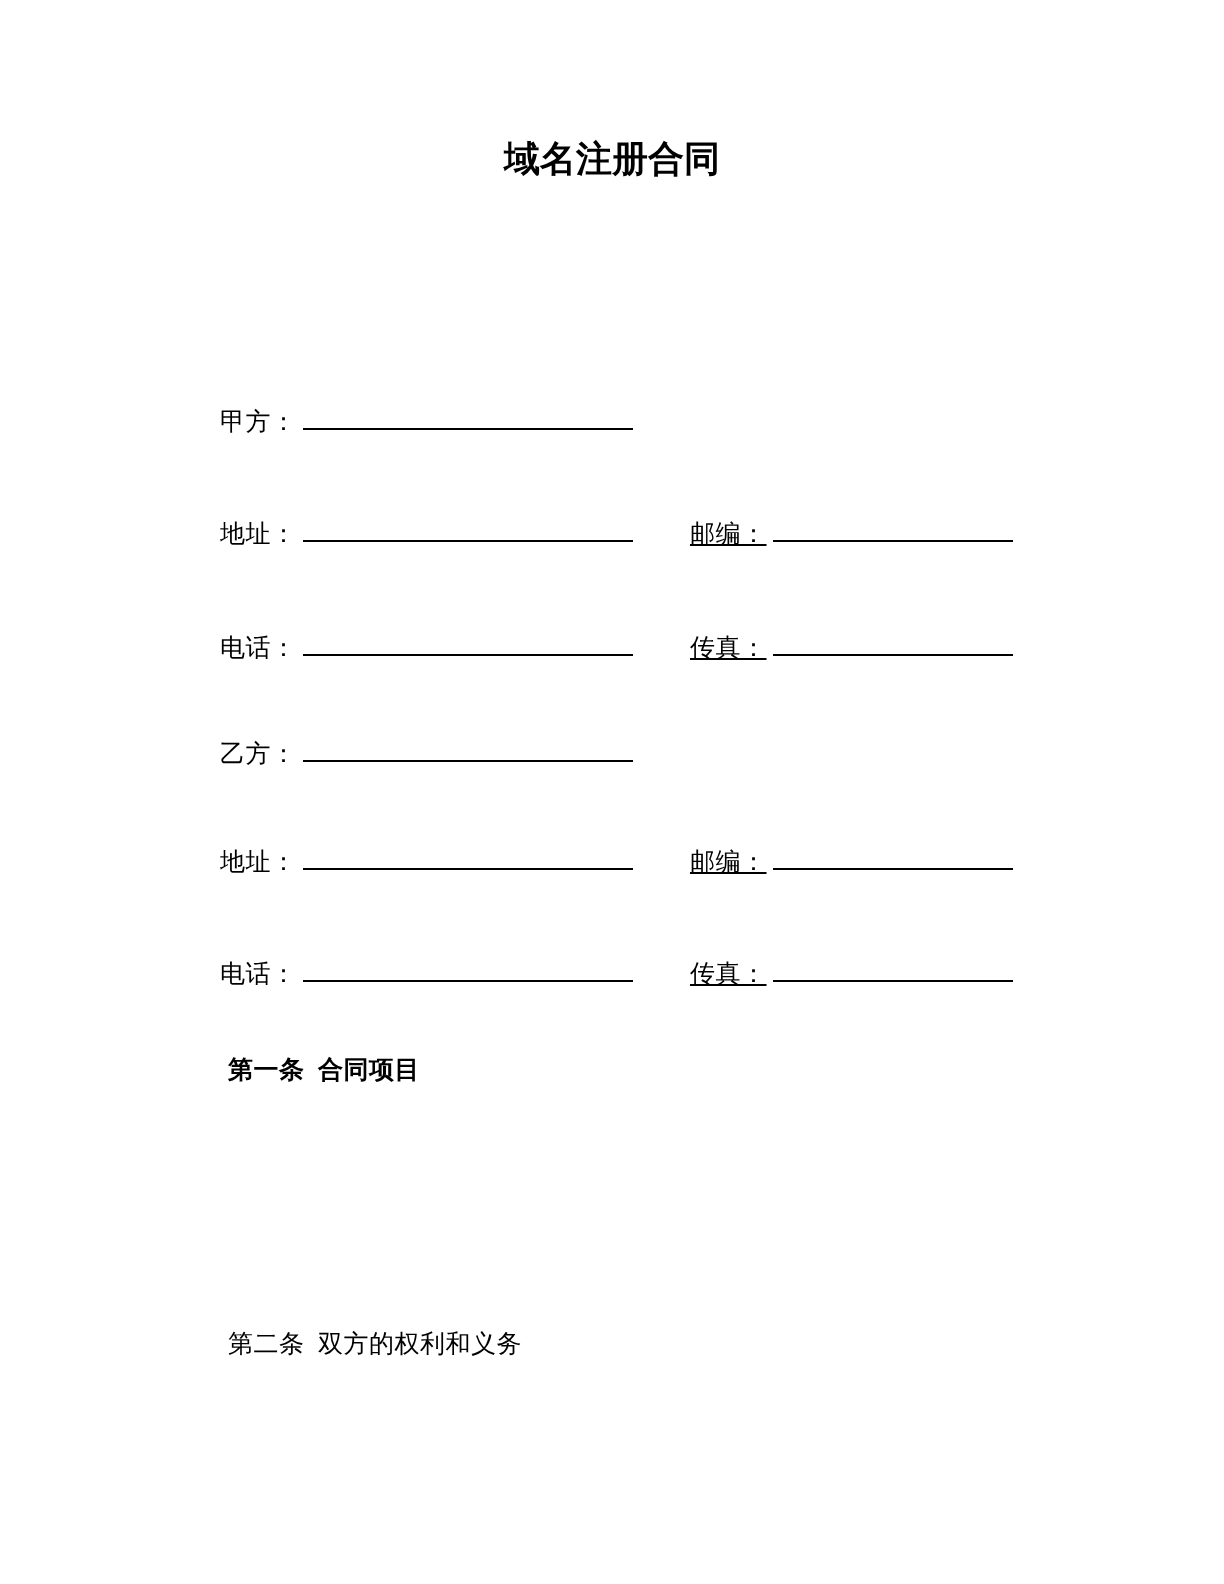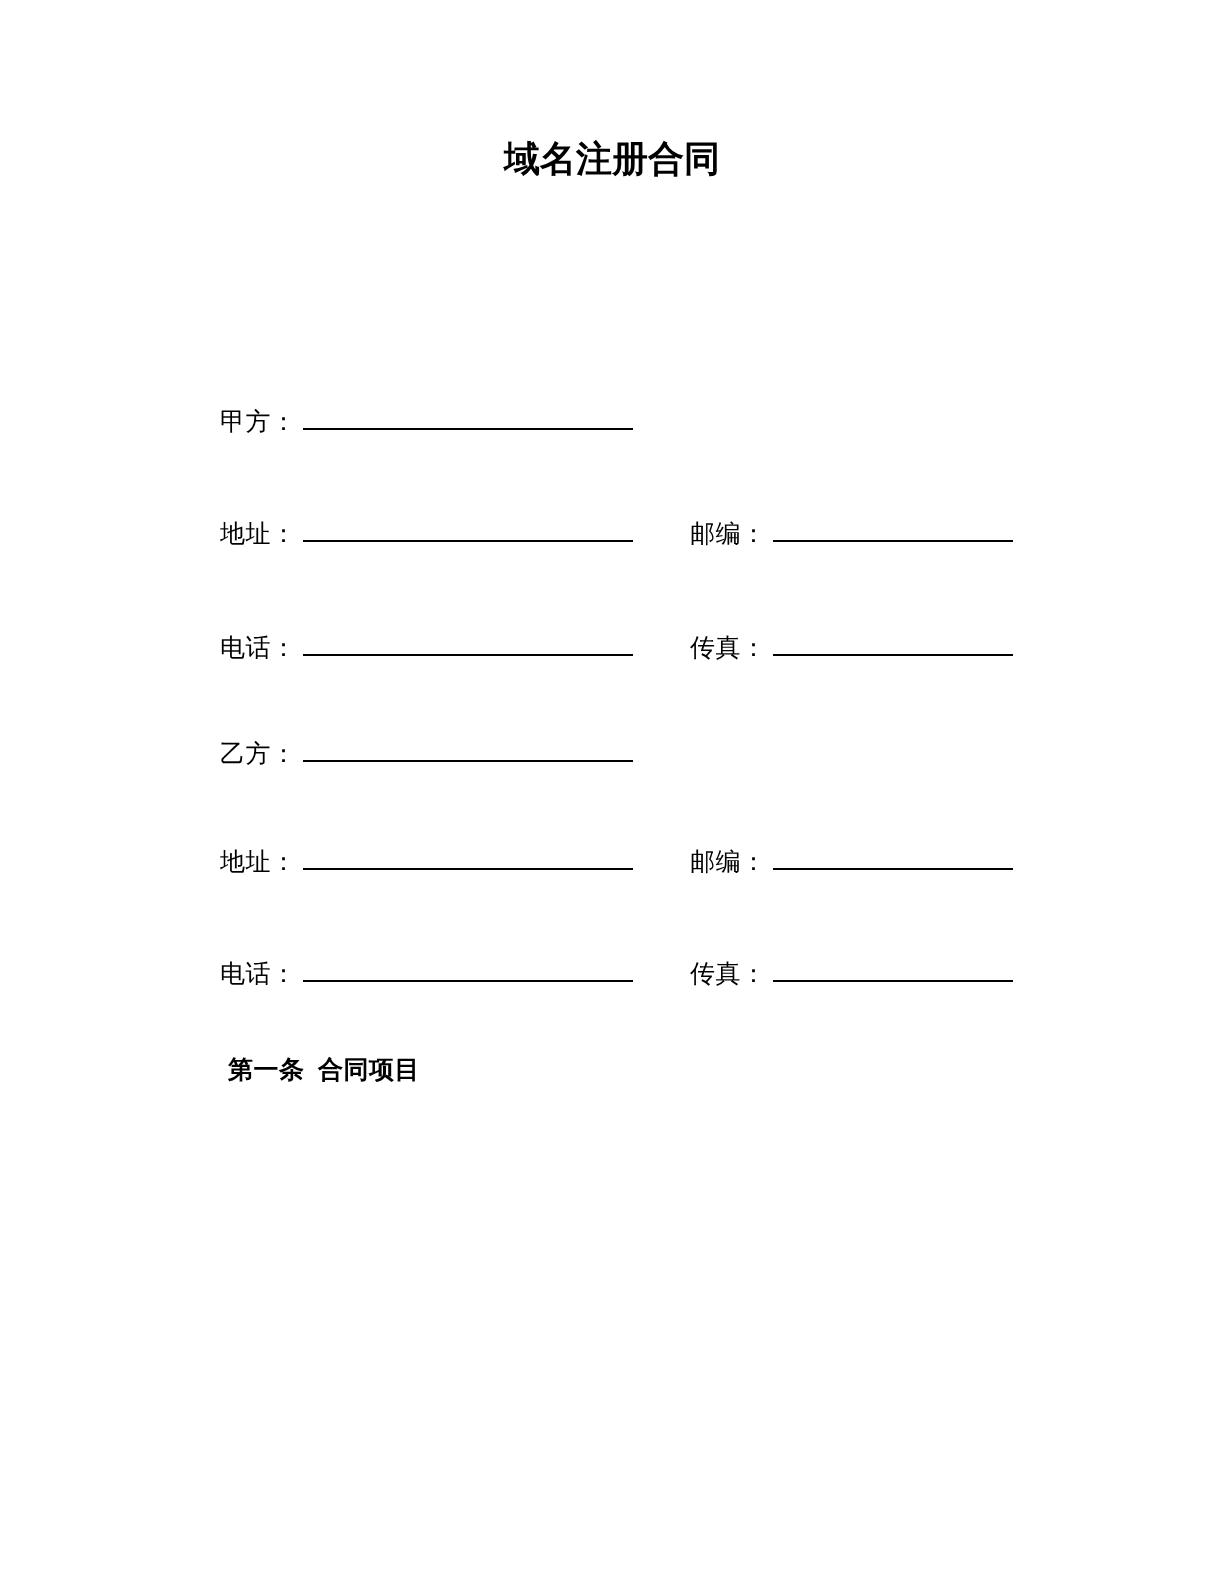--- a/index.html
+++ b/index.html
@@ -60,21 +60,21 @@
   .blank {
     display: inline-block;
     border-bottom: 2px solid #000000;
     height: 26px;
     margin-left: 6px;
   }
   .blank-wide  { width: 330px; }
   .blank-right { width: 240px; }
 
   .col-left  { width: 472px; }
-  .col-right { width: 330px; }
+  .col-right { width: 330px; text-decoration: underline; }
 
   
   .article-heading {
     position: absolute;
     left: 228px;
     font-size: 25px;
     line-height: 34px;
     white-space: pre;
     letter-spacing: 0.5px;
   }
@@ -166,14 +166,15 @@
     </div>
     <div class="field col-right" style="margin-left:-2px;">
       <span class="field-label">传真：</span>
       <span class="blank blank-right"></span>
     </div>
   </div>
 
   <div class="article-heading" style="top:1053px;font-weight:bold;">第一条  合同项目</div>
 
 
+  <div class="article-heading" style="top:1327px;">第二条  双方的权利和义务</div>
 
 </div>
 
 </body></html>

